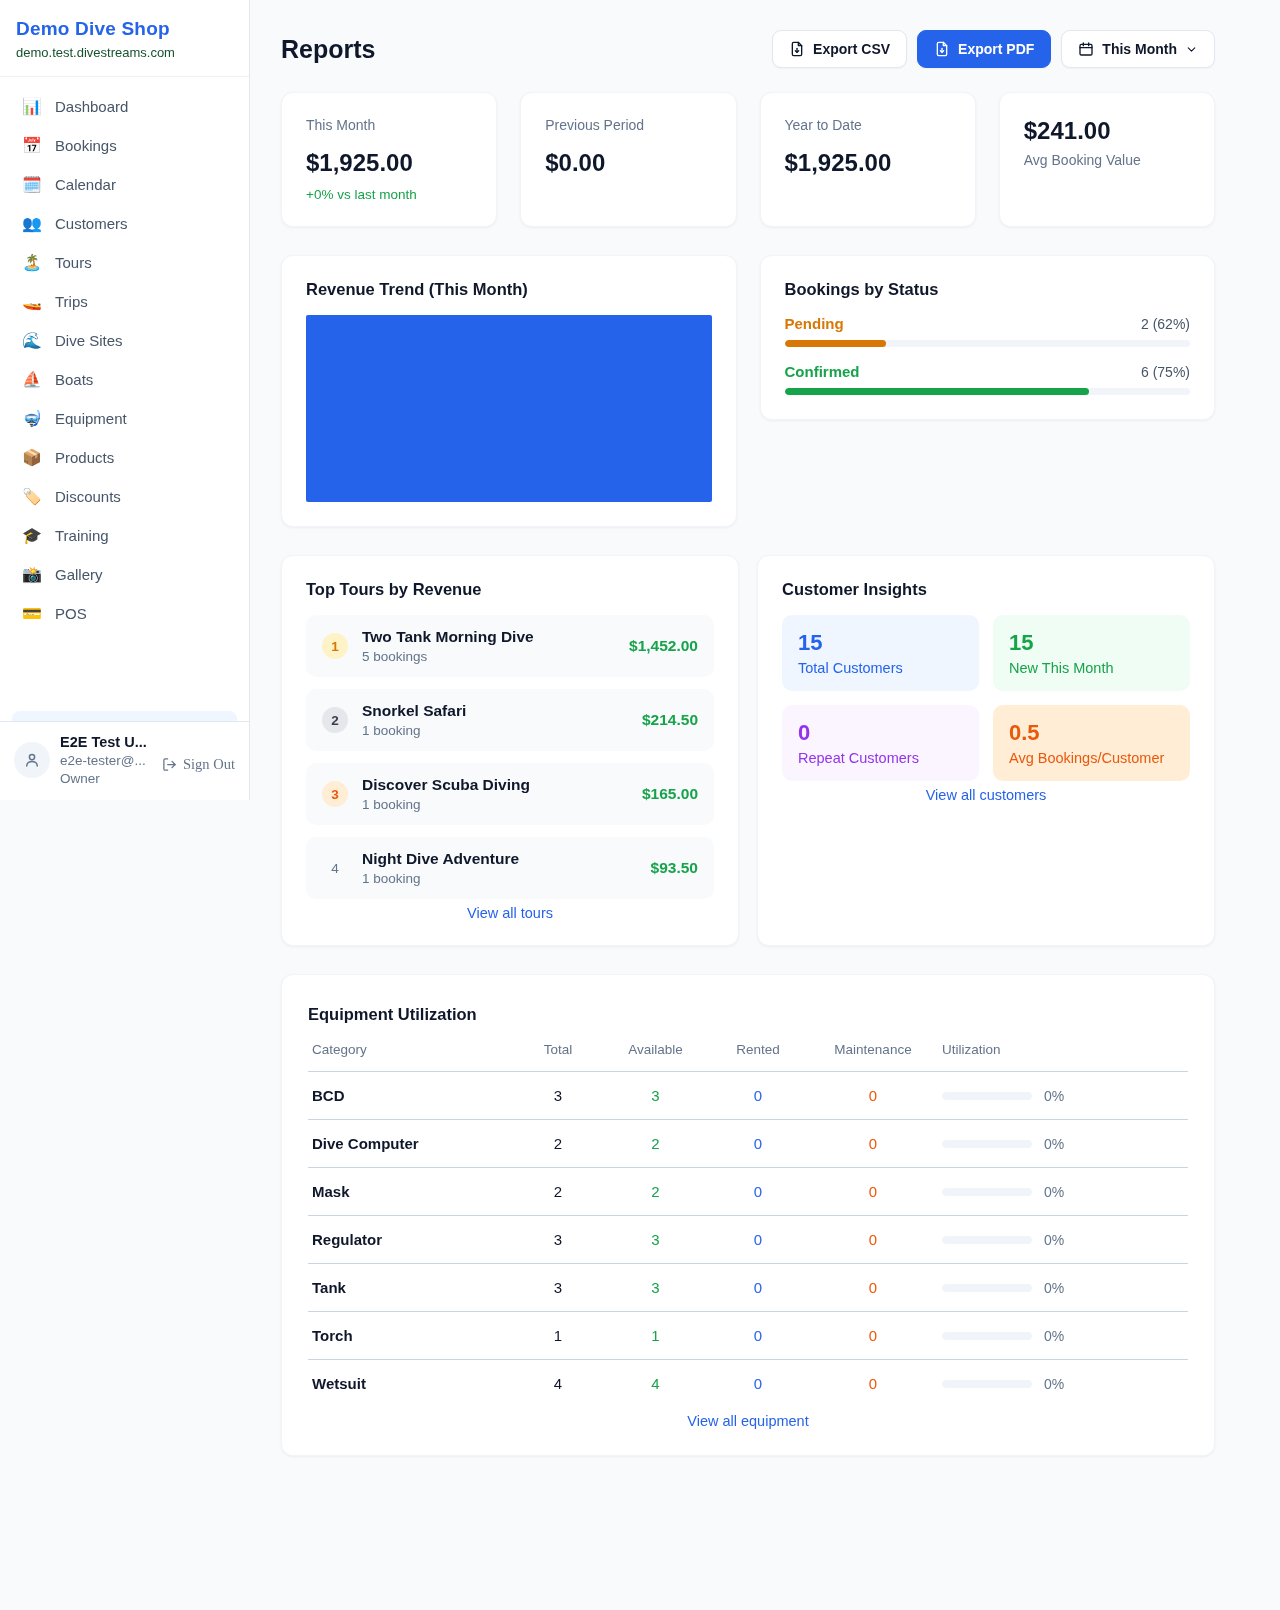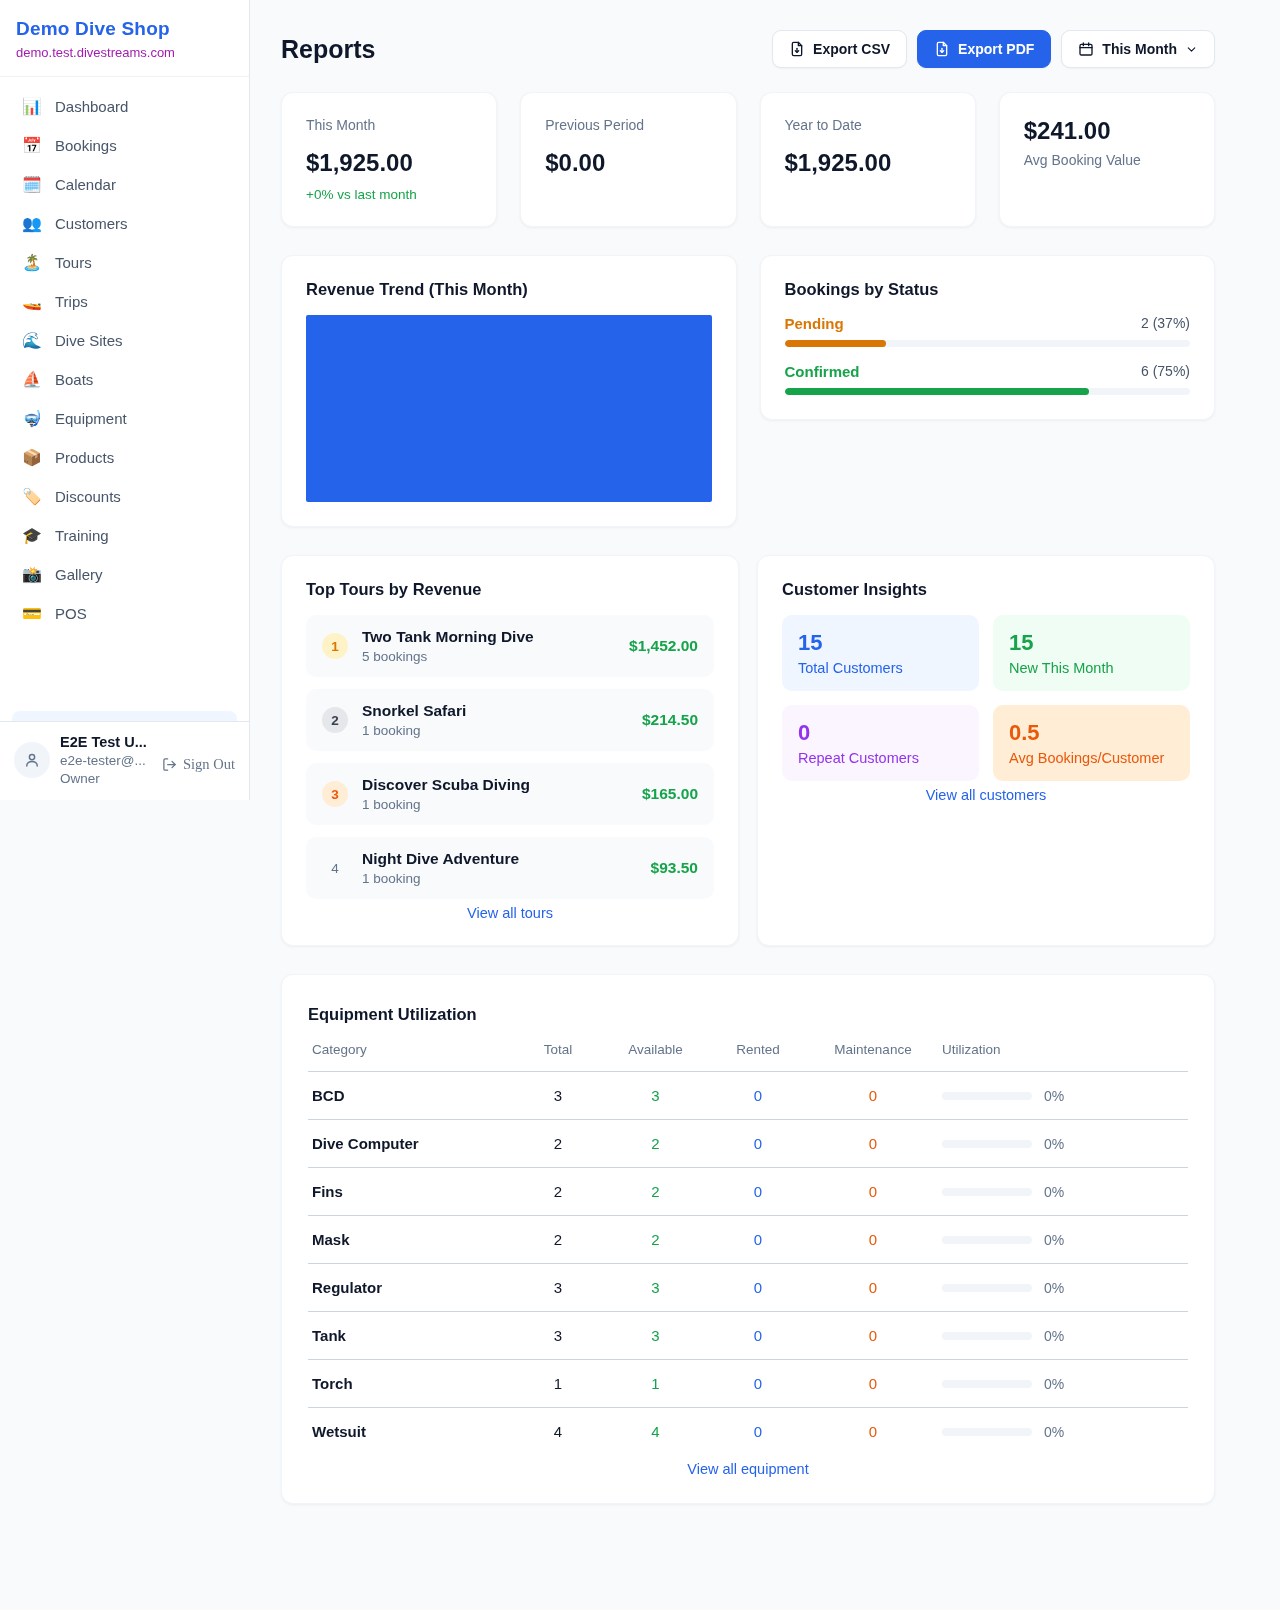--- a/index.html
+++ b/index.html
@@ -14,21 +14,21 @@
   .app { display:flex; align-items:flex-start; width:1280px; }
 
   
   .sidebar {
     width:250px; height:800px; background:#fff;
     border-right:1px solid #e2e8f0;
     display:flex; flex-direction:column; flex-shrink:0;
   }
   .sidebar-header { padding:18px 16px 16px; border-bottom:1px solid #eef2f6; }
   .shop-name { color:#2563eb; font-size:19px; font-weight:bold; letter-spacing:.2px; }
-  .shop-domain { color:#a21caf; font-size:13px; margin-top:5px; }
+  .shop-domain { color:#14532d; font-size:13px; margin-top:5px; }
   .nav { flex:1; display:flex; flex-direction:column; padding:10px 12px 0; overflow:hidden; }
   .nav-item {
     display:flex; align-items:center; gap:13px;
     padding:10px 10px; border-radius:8px; cursor:pointer;
     color:#475569; font-size:15px;
   }
   .nav-item .nav-icon { font-size:16px; width:20px; text-align:center; }
   .nav-active-sliver {
     margin:2px 0 0; height:10px; border-radius:8px 8px 0 0;
     background:#eff6ff; margin-top:auto;
@@ -82,21 +82,21 @@
   .stat-card.reversed .stat-value { margin-top:0; }
   .stat-card.reversed .stat-label { margin-top:7px; }
 
   
   .row2 { display:grid; grid-template-columns:1fr 1fr; gap:23px; align-items:start; margin-bottom:28px; }
   .chart-card { padding:24px; }
   .chart-block { margin-top:16px; height:187px; border-radius:2px; }
 
   .status-card { padding:24px; }
   .status-row { margin-top:16px; }
-  .status-head { display:flex; justify-content:space-between; align-items:flex-start; margin-bottom:8px; }
+  .status-head { display:flex; justify-content:space-between; align-items:center; margin-bottom:8px; }
   .status-label { font-size:15px; font-weight:bold; }
   .status-count { font-size:14px; color:#475569; }
   .bar-track { height:7px; background:#f1f5f9; border-radius:4px; overflow:hidden; }
   .bar-fill { height:100%; border-radius:4px; }
 
   
   .row3 { display:grid; grid-template-columns:1fr 1fr; gap:18px; align-items:stretch; margin-bottom:28px; }
   .tours-card { padding:24px; }
   .tour-list { margin-top:16px; display:flex; flex-direction:column; gap:12px; }
   .tour-row {
@@ -309,21 +309,21 @@
       <div class="card chart-card">
         <div class="card-title">Revenue Trend (This Month)</div>
         <div class="chart-block" id="revenue-chart" style="background: rgb(37, 99, 235);"></div>
       </div>
 
       <div class="card status-card">
         <div class="card-title">Bookings by Status</div>
         <div class="status-row">
           <div class="status-head">
             <span class="status-label" style="color:#d97706">Pending</span>
-            <span class="status-count">2 (37%)</span>
+            <span class="status-count">2 (62%)</span>
           </div>
           <div class="bar-track">
             <div class="bar-fill" style="background: rgb(217, 119, 6); width: 25%;"></div>
           </div>
         </div>
         <div class="status-row">
           <div class="status-head">
             <span class="status-label" style="color:#16a34a">Confirmed</span>
             <span class="status-count">6 (75%)</span>
           </div>
@@ -444,35 +444,20 @@
             <td class="util-cell">
               <div class="util-wrap">
                 <div class="util-track">
                     <div class="util-fill" style="width: 0%;"></div>
                   </div>
                 <span class="util-pct">0%</span>
               </div>
             </td>
           </tr>
           <tr>
-            <td class="cat">Fins</td>
-            <td>2</td>
-            <td class="c-green">2</td>
-            <td class="c-blue">0</td>
-            <td class="c-orange">0</td>
-            <td class="util-cell">
-              <div class="util-wrap">
-                <div class="util-track">
-                    <div class="util-fill" style="width: 0%;"></div>
-                  </div>
-                <span class="util-pct">0%</span>
-              </div>
-            </td>
-          </tr>
-          <tr>
             <td class="cat">Mask</td>
             <td>2</td>
             <td class="c-green">2</td>
             <td class="c-blue">0</td>
             <td class="c-orange">0</td>
             <td class="util-cell">
               <div class="util-wrap">
                 <div class="util-track">
                     <div class="util-fill" style="width: 0%;"></div>
                   </div>

